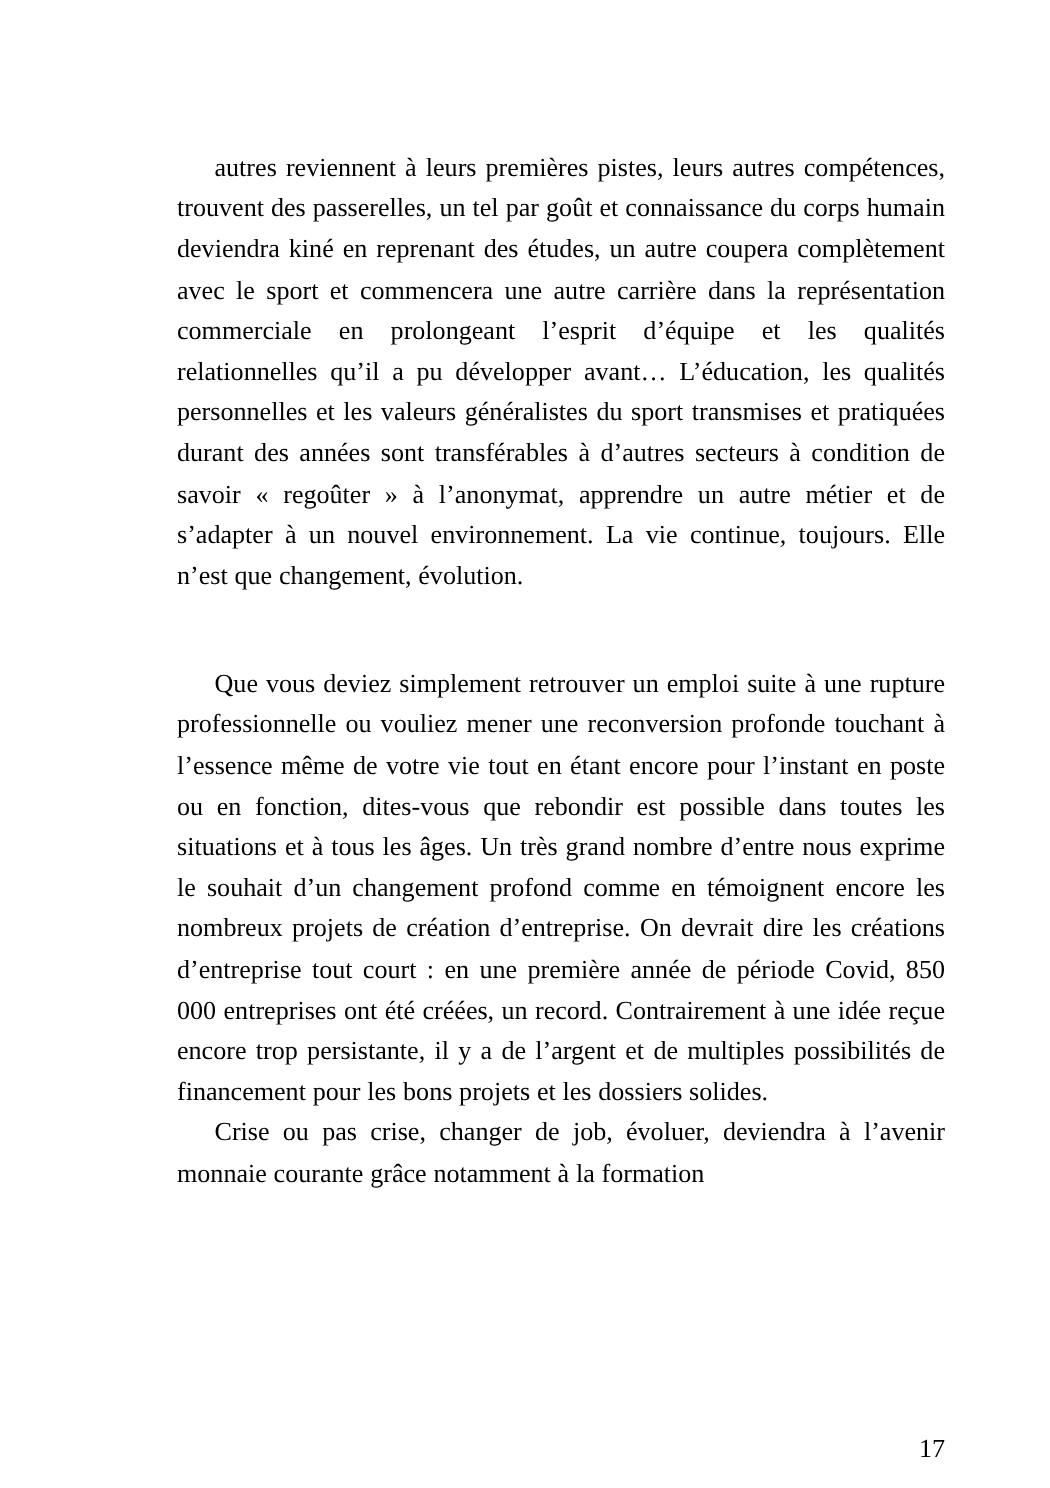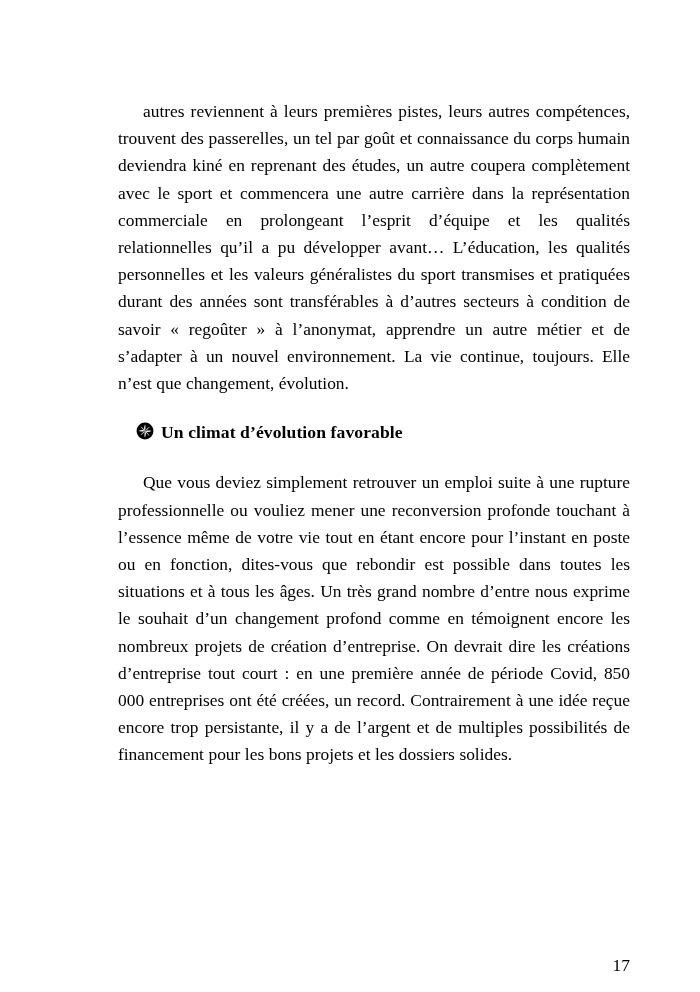--- a/index.html
+++ b/index.html
@@ -86,43 +86,24 @@
 <body>
 
 <div class="page">
 
   <div class="text-block">
 
     <p class="body-par">autres reviennent à leurs premières pistes, leurs autres compétences, trouvent des passerelles, un tel par goût et connaissance du corps humain deviendra kiné en reprenant des études, un autre coupera complètement avec le sport et commencera une autre carrière dans la représentation commerciale en prolongeant l’esprit d’équipe et les qualités relationnelles qu’il a pu développer avant… L’éducation, les qualités personnelles et les valeurs généralistes du sport transmises et pratiquées durant des années sont transférables à d’autres secteurs à condition de savoir « regoûter » à l’anonymat, apprendre un autre métier et de s’adapter à un nouvel environnement. La vie continue, toujours. Elle n’est que changement, évolution.</p>
 
     <div class="spacer-before-heading"></div>
 
-    <h2 class="section-heading">
-      <span class="ornament">
-        <svg viewBox="0 0 32 32" aria-hidden="true">
-          <g fill="#000000">
-            <circle cx="16" cy="16" r="15"></circle>
-          </g>
-          <g fill="#ffffff">
-            <path d="M16 16 C16 16 17.8 9.6 16.1 4.2 C14.6 9.0 13.2 12.4 16 16 Z"></path>
-            <path d="M16 16 C16 16 21.6 12.6 24.6 7.8 C20.4 10.8 17.6 13.0 16 16 Z"></path>
-            <path d="M16 16 C16 16 22.4 14.2 27.8 15.9 C23.0 17.4 19.6 18.8 16 16 Z"></path>
-            <path d="M16 16 C16 16 19.4 21.6 24.2 24.6 C21.2 20.4 19.0 17.6 16 16 Z"></path>
-            <path d="M16 16 C16 16 14.2 22.4 15.9 27.8 C17.4 23.0 18.8 19.6 16 16 Z"></path>
-            <path d="M16 16 C16 16 10.4 19.4 7.4 24.2 C11.6 21.2 14.4 19.0 16 16 Z"></path>
-            <path d="M16 16 C16 16 9.6 17.8 4.2 16.1 C9.0 14.6 12.4 13.2 16 16 Z"></path>
-            <path d="M16 16 C16 16 12.6 10.4 7.8 7.4 C10.8 11.6 13.0 14.4 16 16 Z"></path>
-          </g>
-        </svg>
-      </span>
-      <span class="heading-text">Un climat d’évolution favorable</span>
-    </h2>
 
     <div class="spacer-after-heading"></div>
 
     <p class="body-par">Que vous deviez simplement retrouver un emploi suite à une rupture professionnelle ou vouliez mener une reconversion profonde touchant à l’essence même de votre vie tout en étant encore pour l’instant en poste ou en fonction, dites-vous que rebondir est possible dans toutes les situations et à tous les âges. Un très grand nombre d’entre nous exprime le souhait d’un changement profond comme en témoignent encore les nombreux projets de création d’entreprise. On devrait dire les créations d’entreprise tout court : en une première année de période Covid, 850 000 entreprises ont été créées, un record. Contrairement à une idée reçue encore trop persistante, il y a de l’argent et de multiples possibilités de financement pour les bons projets et les dossiers solides.</p>
 
+    <p class="body-par">Crise ou pas crise, changer de job, évoluer, deviendra à l’avenir monnaie courante grâce notamment à la formation</p>
 
   </div>
 
   <div class="page-number">17</div>
 
 </div>
 
 </body></html>

